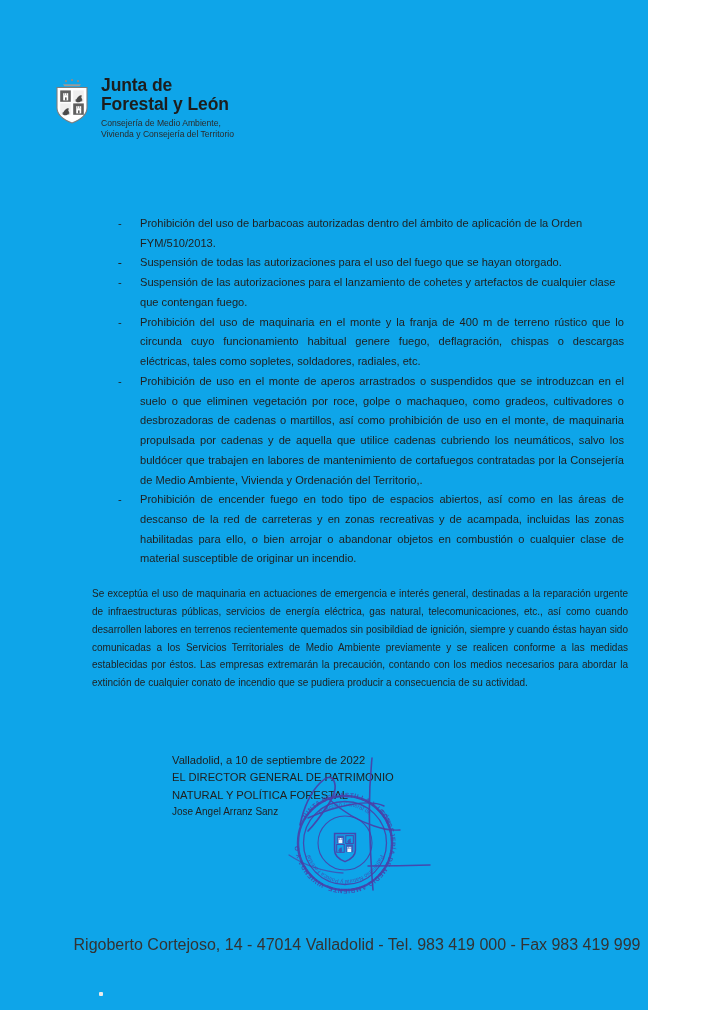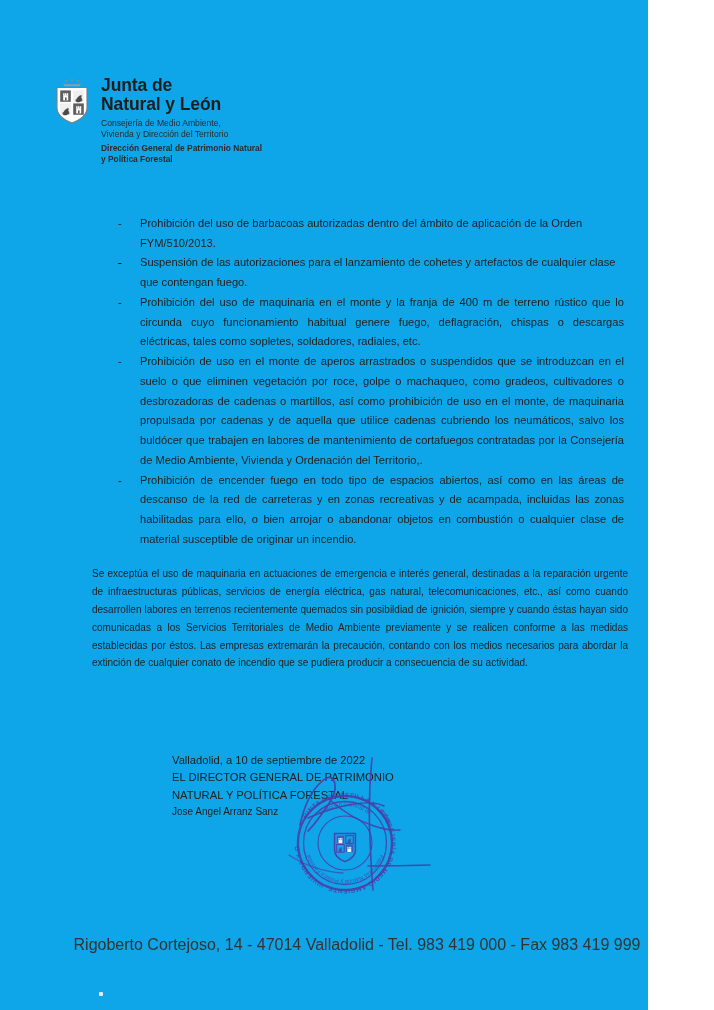--- a/index.html
+++ b/index.html
@@ -217,38 +217,34 @@
           <rect x="26.0" y="28.2" width="1.4" height="2.2"></rect>
           <rect x="27.8" y="28.2" width="1.4" height="2.2"></rect>
         </g>
         <rect x="26.0" y="32.4" width="1.6" height="3" fill="#5f5f5f"></rect>
       </svg>
     </div>
 
     <div class="lh-text">
       <div class="lh-title">
         <div>Junta de</div>
-        <div>Natural y León</div>
+        <div>Forestal y León</div>
       </div>
       <div class="lh-sub1">
         <div>Consejería de Medio Ambiente,</div>
-        <div>Vivienda y Dirección del Territorio</div>
-      </div>
-      <div class="lh-sub3">
-        <div>Dirección General de Patrimonio Natural</div>
-        <div>y Política Forestal</div>
+        <div>Vivienda y Consejería del Territorio</div>
       </div>
     </div>
   </div>
 
   <div class="doc-body">
     <ul class="clauses" id="clause-list">
         <li class="loose"><span class="dash">-</span><span>Prohibición del uso de barbacoas autorizadas dentro del ámbito de aplicación de la Orden FYM/510/2013.</span></li>
         <li class="loose"><span class="dash">-</span></li>
-        <li class="loose"><span class="dash">-</span></li>
+        <li class="loose"><span class="dash">-</span><span>Suspensión de todas las autorizaciones para el uso del fuego que se hayan otorgado.</span></li>
         <li class="loose"><span class="dash">-</span><span>Suspensión de las autorizaciones para el lanzamiento de cohetes y artefactos de cualquier clase que contengan fuego.</span></li>
         <li><span class="dash">-</span><span>Prohibición del uso de maquinaria en el monte y la franja de 400 m de terreno rústico que lo circunda cuyo funcionamiento habitual genere fuego, deflagración, chispas o descargas eléctricas, tales como sopletes, soldadores, radiales, etc.</span></li>
         <li><span class="dash">-</span><span>Prohibición de uso en el monte de aperos arrastrados o suspendidos que se introduzcan en el suelo o que eliminen vegetación por roce, golpe o machaqueo, como gradeos, cultivadores o desbrozadoras de cadenas o martillos, así como prohibición de uso en el monte, de maquinaria propulsada por cadenas y de aquella que utilice cadenas cubriendo los neumáticos, salvo los buldócer que trabajen en labores de mantenimiento de cortafuegos contratadas por la Consejería de Medio Ambiente, Vivienda y Ordenación del Territorio,.</span></li>
         <li><span class="dash">-</span><span>Prohibición de encender fuego en todo tipo de espacios abiertos, así como en las áreas de descanso de la red de carreteras y en zonas recreativas y de acampada, incluidas las zonas habilitadas para ello, o bien arrojar o abandonar objetos en combustión o cualquier clase de material susceptible de originar un incendio.</span></li>
       </ul>
     <p class="closing">Se exceptúa el uso de maquinaria en actuaciones de emergencia e interés general, destinadas a la reparación urgente de infraestructuras públicas, servicios de energía eléctrica, gas natural, telecomunicaciones, etc., así como cuando desarrollen labores en terrenos recientemente quemados sin posibildiad de ignición, siempre y cuando éstas hayan sido comunicadas a los Servicios Territoriales de Medio Ambiente previamente y se realicen conforme a las medidas establecidas por éstos. Las empresas extremarán la precaución, contando con los medios necesarios para abordar la extinción de cualquier conato de incendio que se pudiera producir a consecuencia de su actividad.</p>
   </div>
 
   <div class="signature-block">
     <div class="sig-line">Valladolid, a 10 de septiembre de 2022</div>

